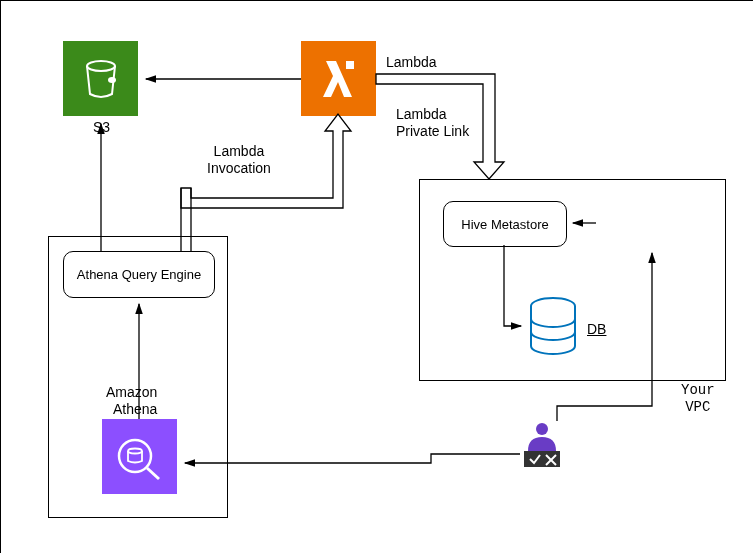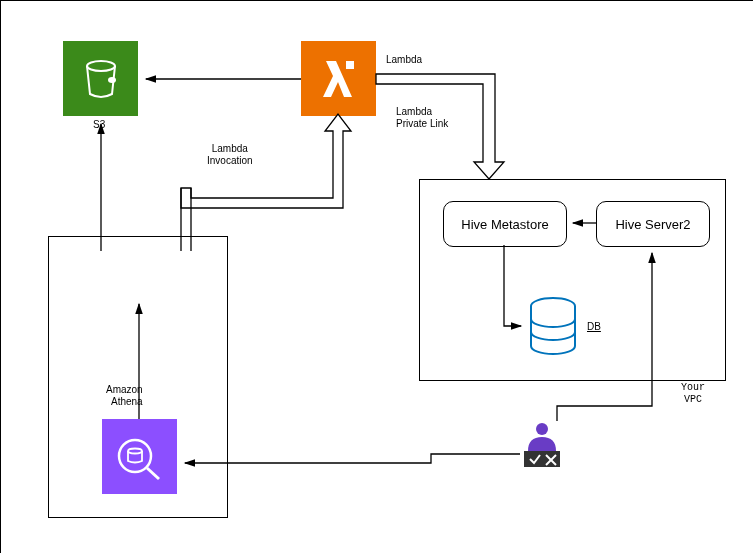--- a/index.html
+++ b/index.html
@@ -19,21 +19,21 @@
     border-radius: 10px;
     display: flex;
     align-items: center;
     justify-content: center;
     font-size: 13px;
     text-align: left;
     background: #fff;
   }
   .label {
     position: absolute;
-    font-size: 10px;
+    font-size: 14px;
     text-align: center;
     white-space: pre-line;
     line-height: 1.2;
   }
   .container-rect {
     position: absolute;
     border: 1px solid #000;
     background: transparent;
   }
   .icon-square {
@@ -85,42 +85,42 @@
   <div class="icon-square lambda-icon" style="left:300px; top:40px;">
     <svg width="50" height="50" viewBox="0 0 50 50">
       <path d="M12 7 L22 7 L38 43 L30 43 L24 28 L17 43 L9 43 L19 22 L12 7 Z" fill="#fff"></path>
       <rect x="32" y="7" width="8" height="8" fill="#fff"></rect>
     </svg>
   </div>
   <div class="label" style="left:385px; top:53px;">Lambda</div>
 
   <div class="container-rect" style="left:47px; top:235px; width:178px; height:280px;"></div>
 
+  <div class="box" style="left:62px; top:250px; width:150px; height:45px;">
+    <span>Athena Query Engine</span>
+  </div>
 
   <div class="label" style="left:105px; top:383px; text-align:right;">Amazon
 Athena</div>
 
   <div class="icon-square athena-icon" style="left:101px; top:418px;">
     <svg width="55" height="55" viewBox="0 0 55 55">
       <circle cx="23" cy="27" r="16" fill="none" stroke="#fff" stroke-width="2.5"></circle>
       <ellipse cx="23" cy="22" rx="7" ry="2.5" fill="none" stroke="#fff" stroke-width="1.8"></ellipse>
       <path d="M16 22 L16 32 Q23 35 30 32 L30 22" fill="none" stroke="#fff" stroke-width="1.8"></path>
       <line x1="35" y1="39" x2="47" y2="50" stroke="#fff" stroke-width="3"></line>
     </svg>
   </div>
 
   <div class="container-rect" style="left:418px; top:178px; width:305px; height:200px;"></div>
 
   <div class="box" style="left:442px; top:200px; width:122px; height:44px;">
     <span>Hive Metastore</span>
   </div>
 
-  <div class="box" style="left:595px; top:200px; width:112px; height:44px;">
-    <span>Hive Server2</span>
-  </div>
 
   <div style="position:absolute; left:525px; top:295px;">
     <svg width="55" height="65" viewBox="0 0 55 65">
       <ellipse cx="27" cy="10" rx="22" ry="8" fill="#fff" stroke="#0073bb" stroke-width="2"></ellipse>
       <path d="M5 10 L5 50 A22 8 0 0 0 49 50 L49 10" fill="#fff" stroke="#0073bb" stroke-width="2"></path>
       <path d="M5 23 A22 8 0 0 0 49 23" fill="none" stroke="#0073bb" stroke-width="2"></path>
       <path d="M5 36 A22 8 0 0 0 49 36" fill="none" stroke="#0073bb" stroke-width="2"></path>
     </svg>
   </div>
   <div class="label" style="left:586px; top:320px;text-decoration:underline;">DB</div>

